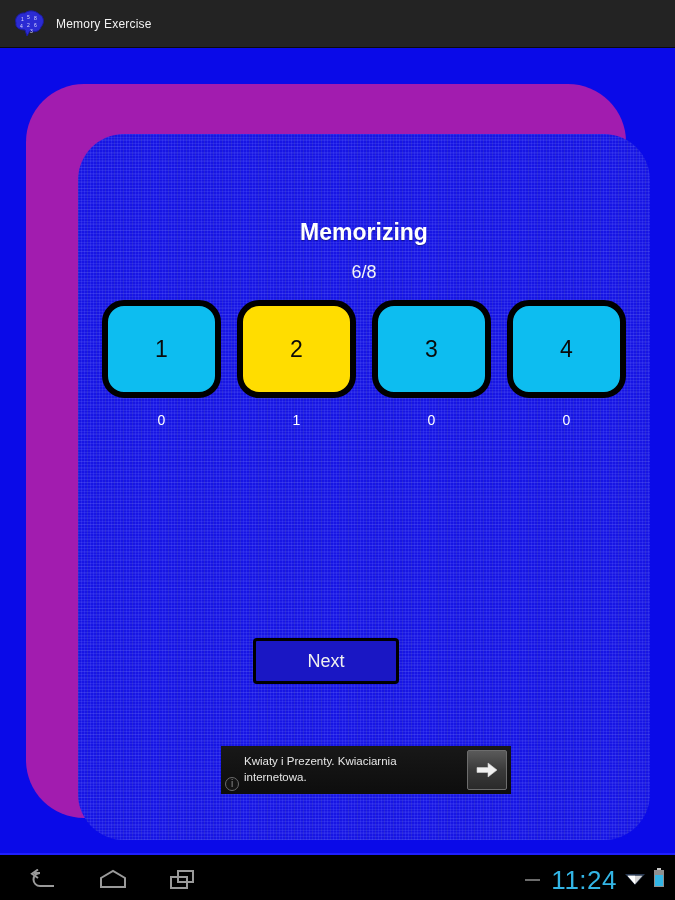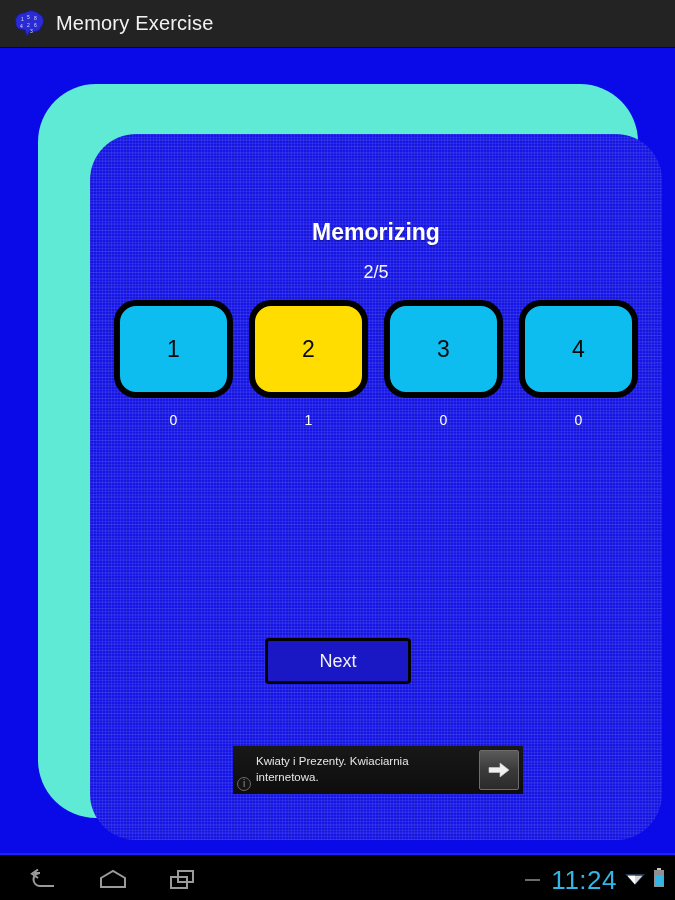--- a/index.html
+++ b/index.html
@@ -26,37 +26,37 @@
     border-bottom:1px solid #0b0b0b;
   }
   #app-icon {
     width:34px; height:30px;
     margin-left:12px; margin-right:10px;
     position:relative;
   }
   #app-icon svg { display:block; }
   #app-title {
     color:#f2f2f2;
-    font-size:20px;
+    font-size:12px;
     letter-spacing:.2px;
   }
 
   
   #page {
     position:absolute; left:0; top:48px;
     width:675px; height:805px;
     background:#0a0ae8;
   }
 
   
   #frame-outer {
     position:absolute;
-    left:38px; top:36px;
+    left:26px; top:36px;
     width:600px; height:734px;
-    background:#5eead4;
+    background:#a21caf;
     border-radius:58px;
   }
   #frame-inner {
     position:absolute;
     left:52px; top:50px;
     width:572px; height:706px;
     border-radius:46px;
     background:
       repeating-linear-gradient(0deg, rgba(120,130,255,.17) 0px, rgba(120,130,255,.17) 1px, rgba(0,0,0,0) 1px, rgba(0,0,0,0) 3px),
       repeating-linear-gradient(90deg, rgba(120,130,255,.17) 0px, rgba(120,130,255,.17) 1px, rgba(0,0,0,0) 1px, rgba(0,0,0,0) 3px),
@@ -211,21 +211,21 @@
     <span id="app-title">Memory Exercise</span>
   </div>
 
   <div id="page">
 
     <div id="frame-outer">
       <div id="frame-inner">
 
         <div id="memorizing-title">Memorizing</div>
 
-        <div id="progress-counter">2/5</div>
+        <div id="progress-counter">6/8</div>
 
         <div id="tile-row">
           <div class="tile cyan">
             <span>1</span>
           </div>
           <div class="tile yellow">
             <span>2</span>
           </div>
           <div class="tile cyan">
             <span>3</span>

